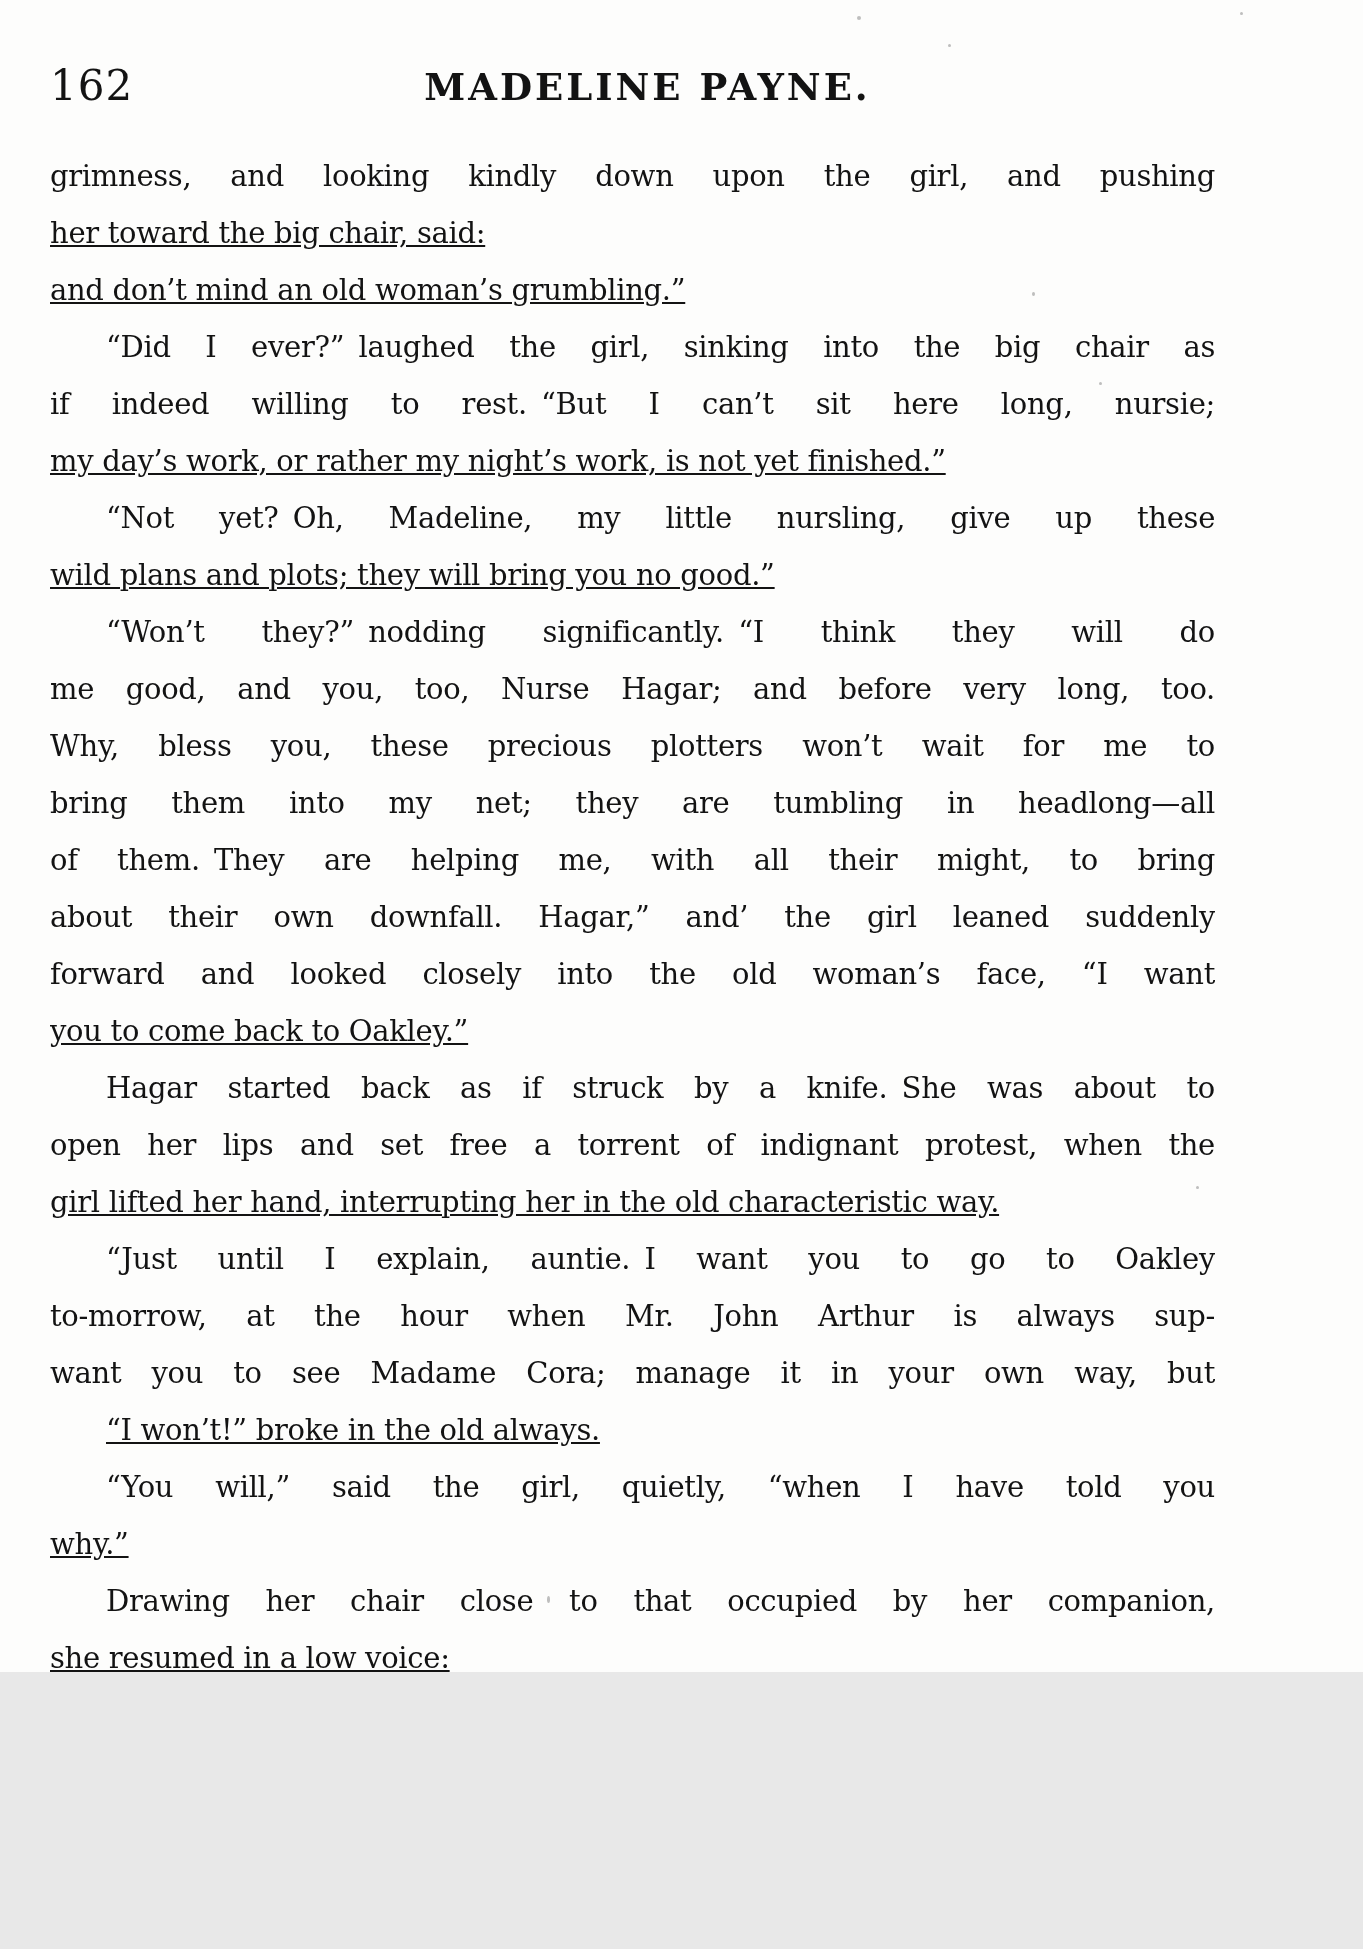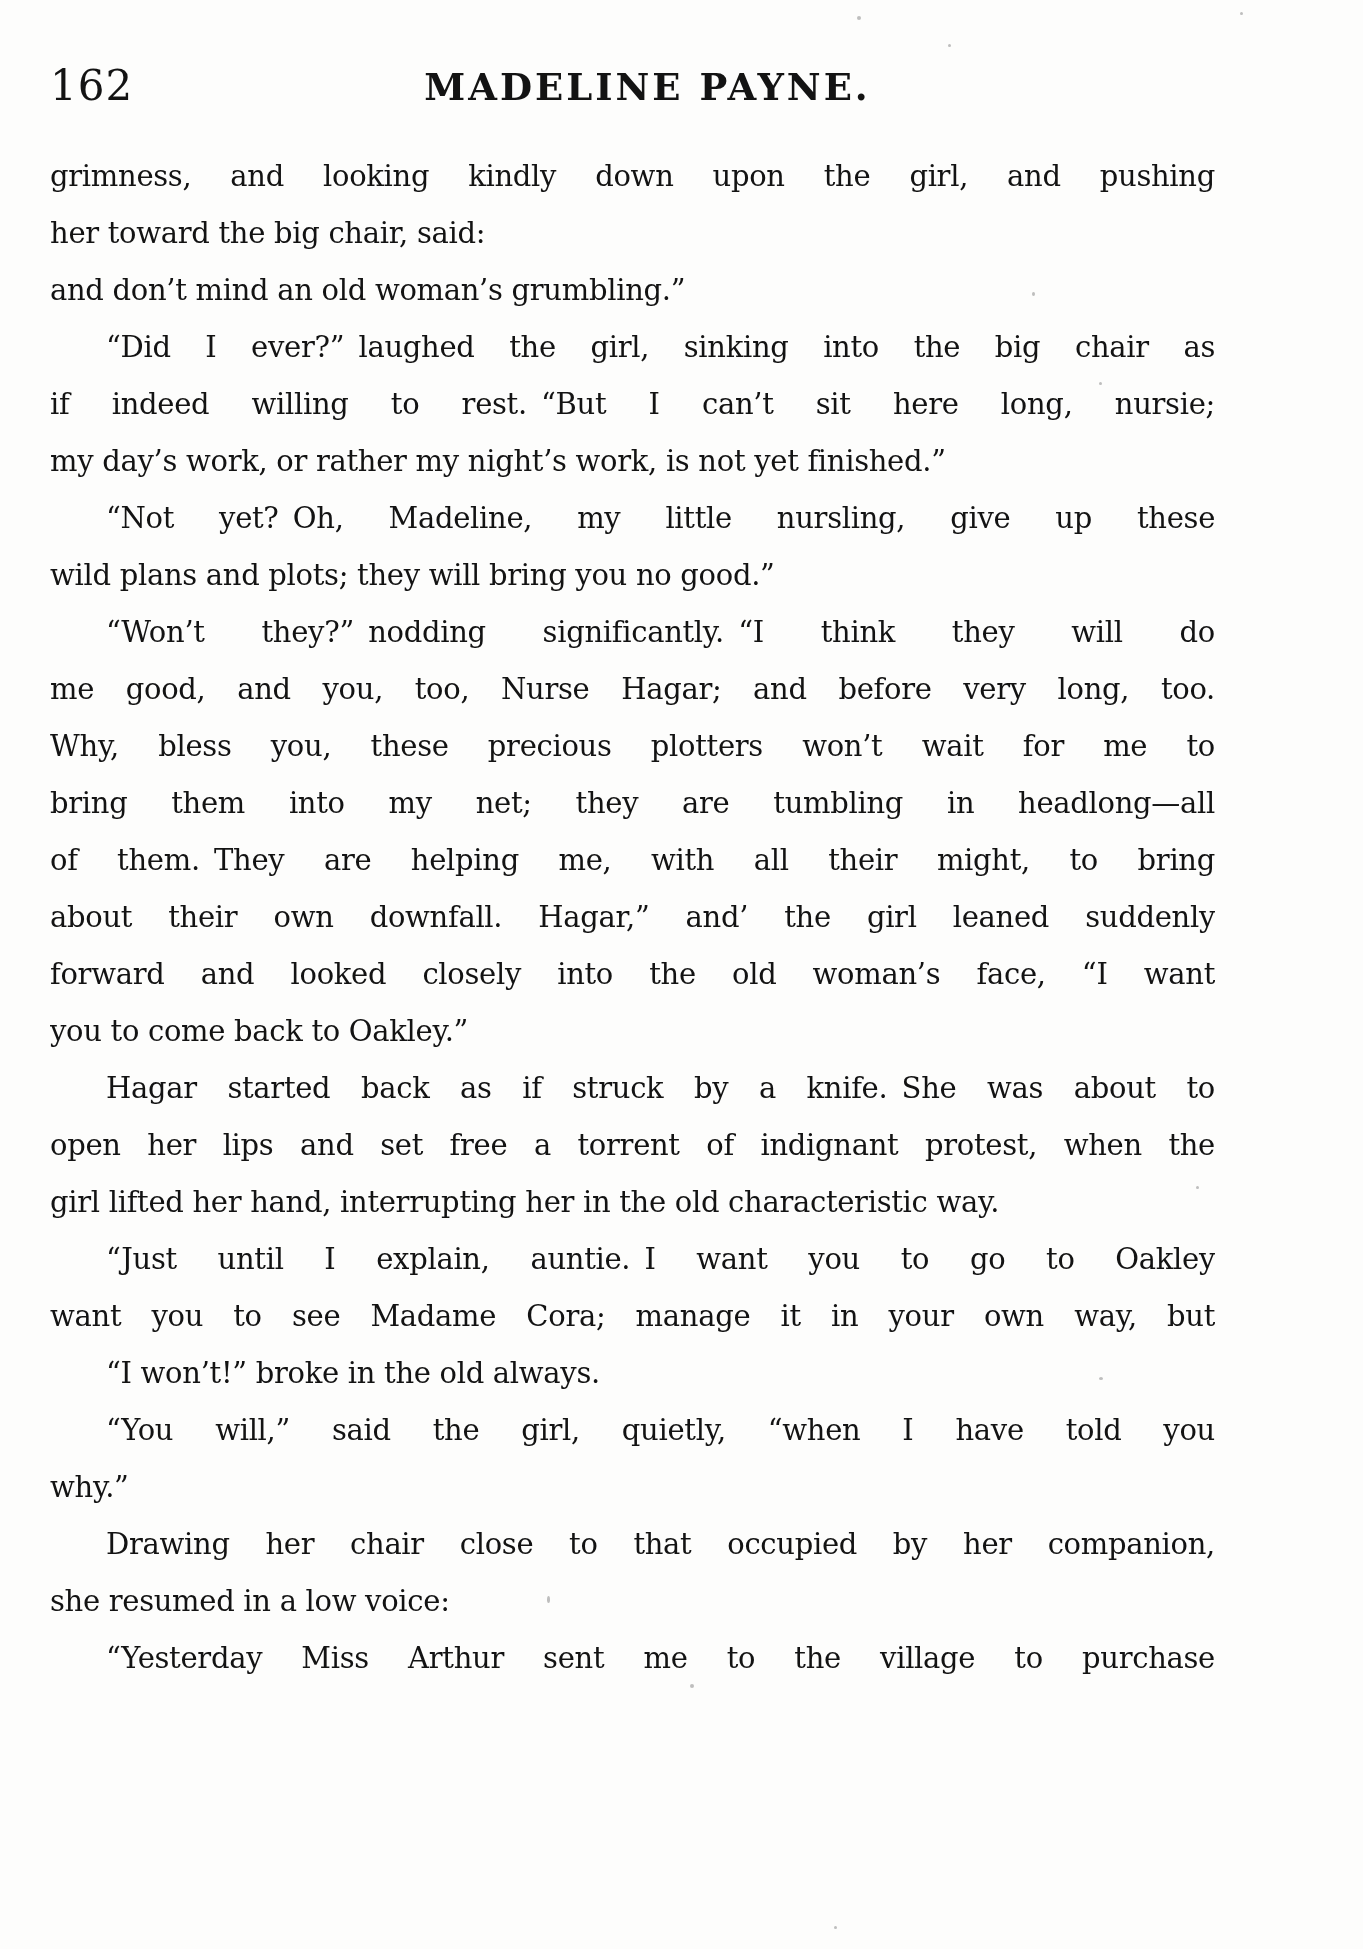--- a/index.html
+++ b/index.html
@@ -1,18 +1,18 @@
 <!DOCTYPE html>
 <html><head>
 <meta charset="utf-8">
 <style>
   html,body{margin:0;padding:0;background:#e8e8e8;}
   .page{
     position:relative;
-    width:1363px;height:1949px;
+    width:1363px;height:1672px;
     margin:0 auto;
     background:#fdfdfc;
     color:#131313;
     font-family:"DejaVu Serif","Liberation Serif",serif;
     overflow:hidden;
   }
   .header{
     position:absolute;
     top:60px;left:50px;width:1165px;height:52px;
   }
@@ -39,20 +39,21 @@
     font-size:29px;
     letter-spacing:-0.3px;
     text-align:justify;
     text-align-last:justify;
     overflow:hidden;
     white-space:normal;
   }
   .line.final{
     text-align:left;
     text-align-last:left;
+    text-decoration:underline;
   }
   .line.indent{
     text-indent:56px;
   }
   
   .speckles{position:absolute;inset:0;pointer-events:none;}
   .speckles i{
     position:absolute;display:block;border-radius:50%;
     background:#8a8a8a;opacity:.55;
   }
@@ -91,20 +92,21 @@
       <div class="line">Why, bless you, these precious plotters won’t wait for me to</div>
       <div class="line">bring them into my net; they are tumbling in headlong—all</div>
       <div class="line">of them. They are helping me, with all their might, to bring</div>
       <div class="line">about their own downfall. Hagar,” and’ the girl leaned suddenly</div>
       <div class="line">forward and looked closely into the old woman’s face, “I want</div>
       <div class="line final">you to come back to Oakley.”</div>
       <div class="line indent">Hagar started back as if struck by a knife. She was about to</div>
       <div class="line">open her lips and set free a torrent of indignant protest, when the</div>
       <div class="line final">girl lifted her hand, interrupting her in the old characteristic way.</div>
       <div class="line indent">“Just until I explain, auntie. I want you to go to Oakley</div>
+      <div class="line">to-morrow, at the hour when Mr. John Arthur is always sup-</div>
       <div class="line">want you to see Madame Cora; manage it in your own way, but</div>
       <div class="line indent final">“I won’t!” broke in the old always.</div>
       <div class="line indent">“You will,” said the girl, quietly, “when I have told you</div>
       <div class="line final">why.”</div>
       <div class="line indent">Drawing her chair close to that occupied by her companion,</div>
       <div class="line final">she resumed in a low voice:</div>
       <div class="line indent">“Yesterday Miss Arthur sent me to the village to purchase</div>
     </div>
 
   <div class="speckles">

